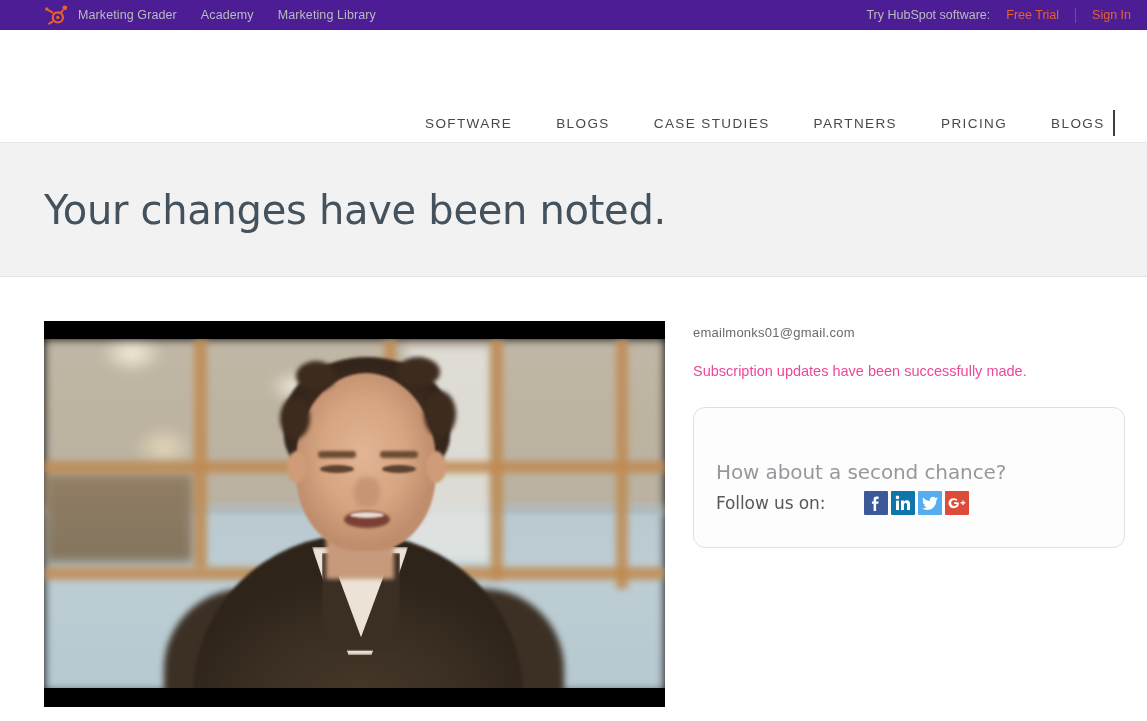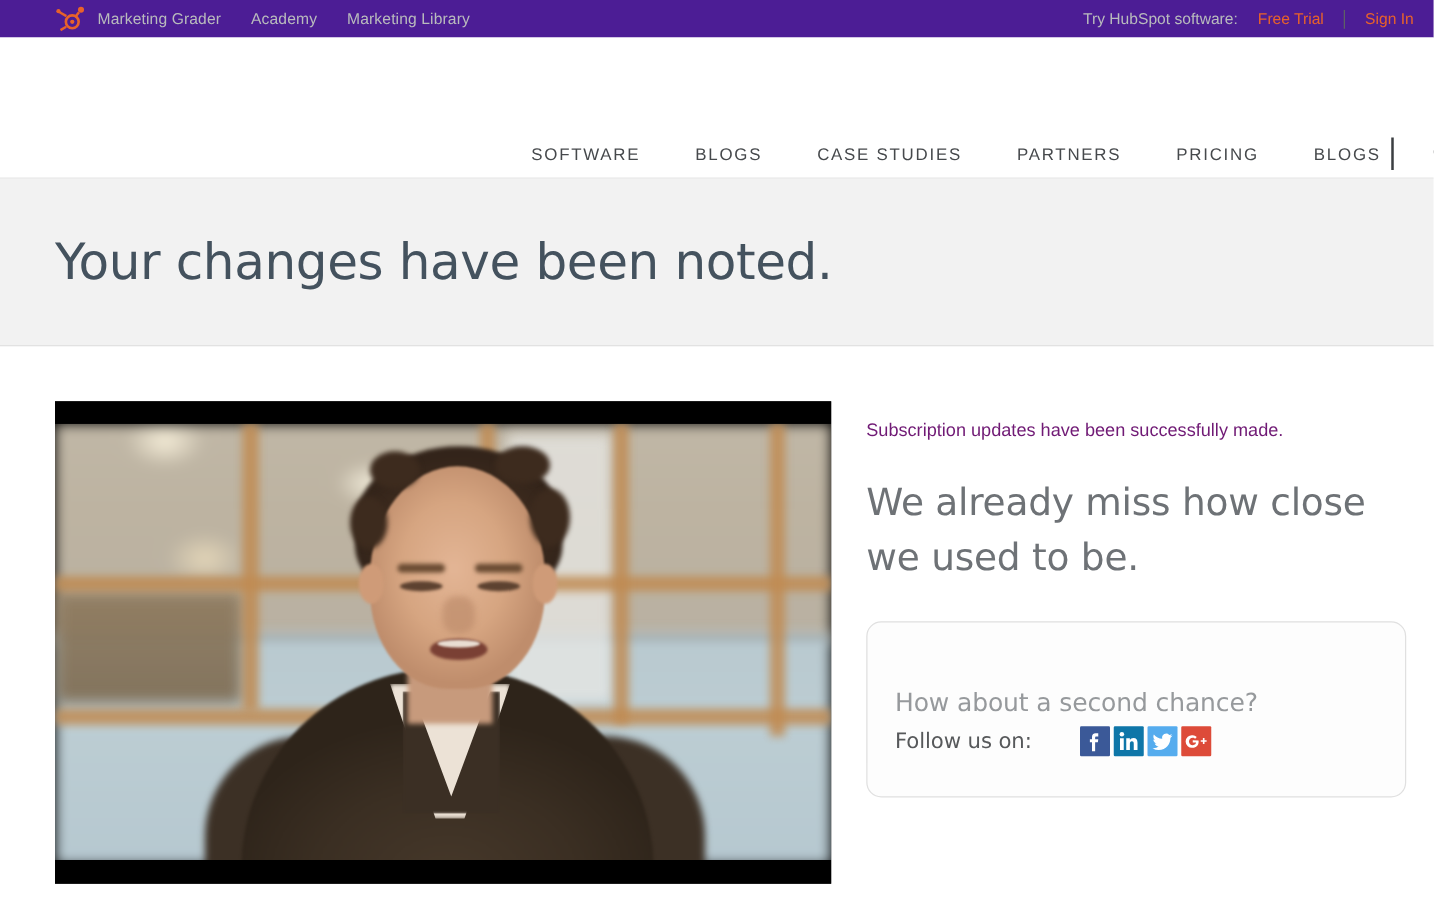--- a/index.html
+++ b/index.html
@@ -318,21 +318,21 @@
     width: 436px;
   }
   .email-line {
     font-size: 13px;
     color: #6a6a6a;
     letter-spacing: .25px;
     margin-bottom: 23px;
   }
   .status-line {
     font-size: 14.5px;
-    color: #701a75;
+    color: #ec4899;
     margin-bottom: 28px;
     margin-top: 12px;
   }
   .miss-heading {
     font-family: "DejaVu Sans", sans-serif;
     font-size: 30px;
     font-weight: normal;
     color: #6e7276;
     line-height: 1.47;
     letter-spacing: -0.2px;
@@ -463,22 +463,22 @@
         <div class="eye-r"></div>
         <div class="nose"></div>
         <div class="mouth"></div>
         <div class="teeth"></div>
       </div>
     </div>
     <div class="video-bar-bottom"></div>
   </div>
 
   <div class="right-col">
+    <div class="email-line">emailmonks01@gmail.com</div>
     <div class="status-line">Subscription updates have been successfully made.</div>
-    <div class="miss-heading">We already miss how close we used to be.</div>
 
     <div class="second-chance-card">
       <div class="chance-q">How about a second chance?</div>
       <div class="follow-row">
         <span class="follow-label">Follow us on:</span>
         <span class="social-icons">
           <a class="soc-fb" href="#" aria-label="Facebook">
             <svg viewBox="0 0 24 24" width="24" height="24">
               <path d="M14.6 8.1h-1.9c-.3 0-.6.3-.6.8V10.4h2.5l-.3 2.4h-2.2V20H9.6v-7.2H7.9V10.4h1.7V8.6c0-1.9 1-3 2.9-3h2.1z" fill="#fff"></path>
             </svg>

